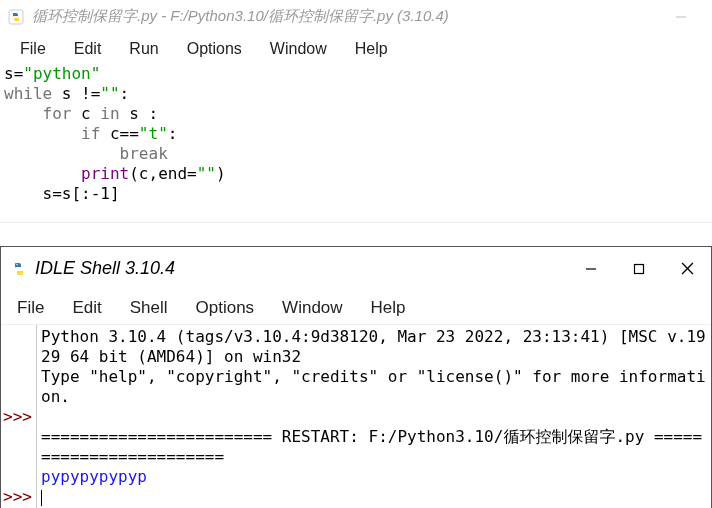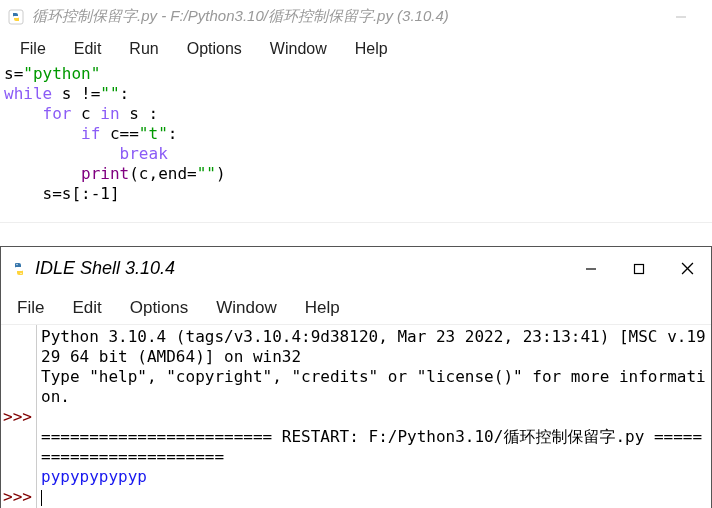--- a/index.html
+++ b/index.html
@@ -56,21 +56,21 @@
     font-family: "SimSun", "NSimSun", monospace;
     font-size: 16px;
     line-height: 20px;
     padding: 0 4px 18px 4px;
     white-space: pre;
     color: #000;
     border-bottom: 1px solid #eee;
   }
   
   .str { color: #009900; }
-  .kw  { color: #8b5cf6; }
+  .kw  { color: #737373; }
   .builtin { color: #800080; text-align: right; }
   
   .window2 {
     margin-top: 23px;
     border: 1px solid #555;
     background: #fff;
   }
   .window2 .titlebar {
     color: #000;
     height: 44px;
@@ -190,20 +190,21 @@
         <svg width="13" height="13" viewBox="0 0 12 12">
             <line x1="1" y1="1" x2="11" y2="11" stroke="currentColor" stroke-width="1.2"></line>
             <line x1="11" y1="1" x2="1" y2="11" stroke="currentColor" stroke-width="1.2"></line>
           </svg>
       </div>
     </div>
   </div>
   <div class="menubar2">
     <span class="menuitem">File</span>
     <span class="menuitem">Edit</span>
+    <span class="menuitem">Shell</span>
     <span class="menuitem">Options</span>
     <span class="menuitem">Window</span>
     <span class="menuitem">Help</span>
   </div>
   <div class="shell-area">
     <div class="gutter">
 
 
 
 <span class="prompt">&gt;&gt;&gt;</span>

